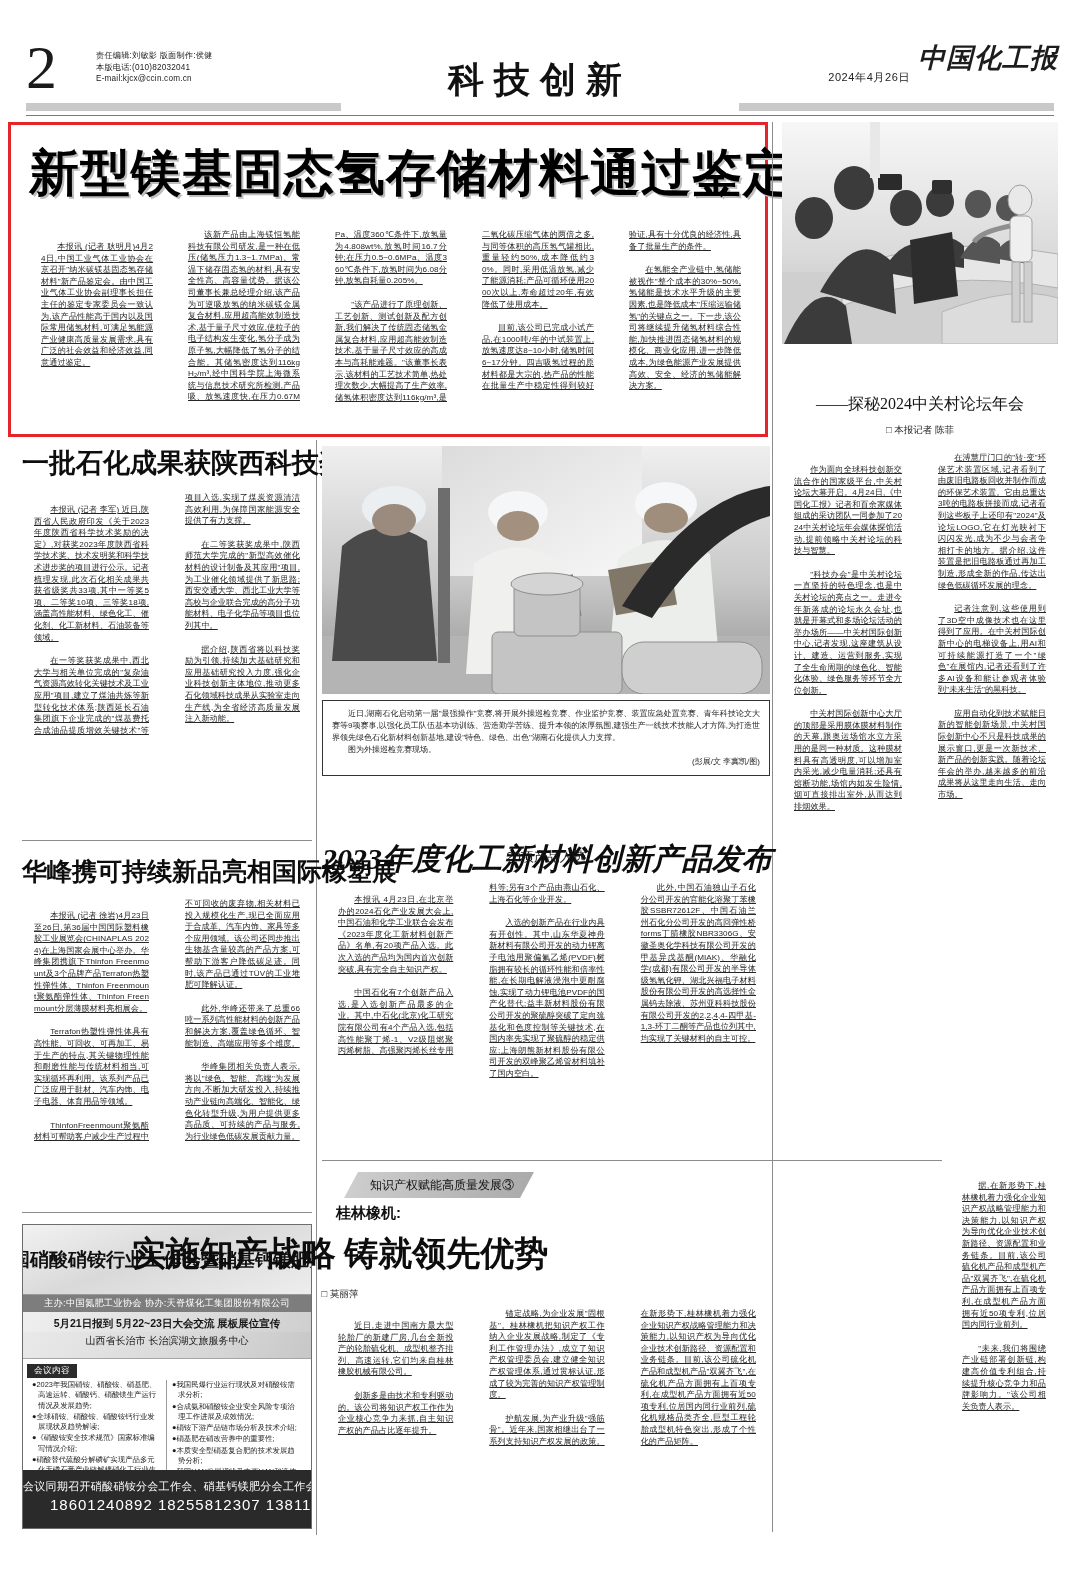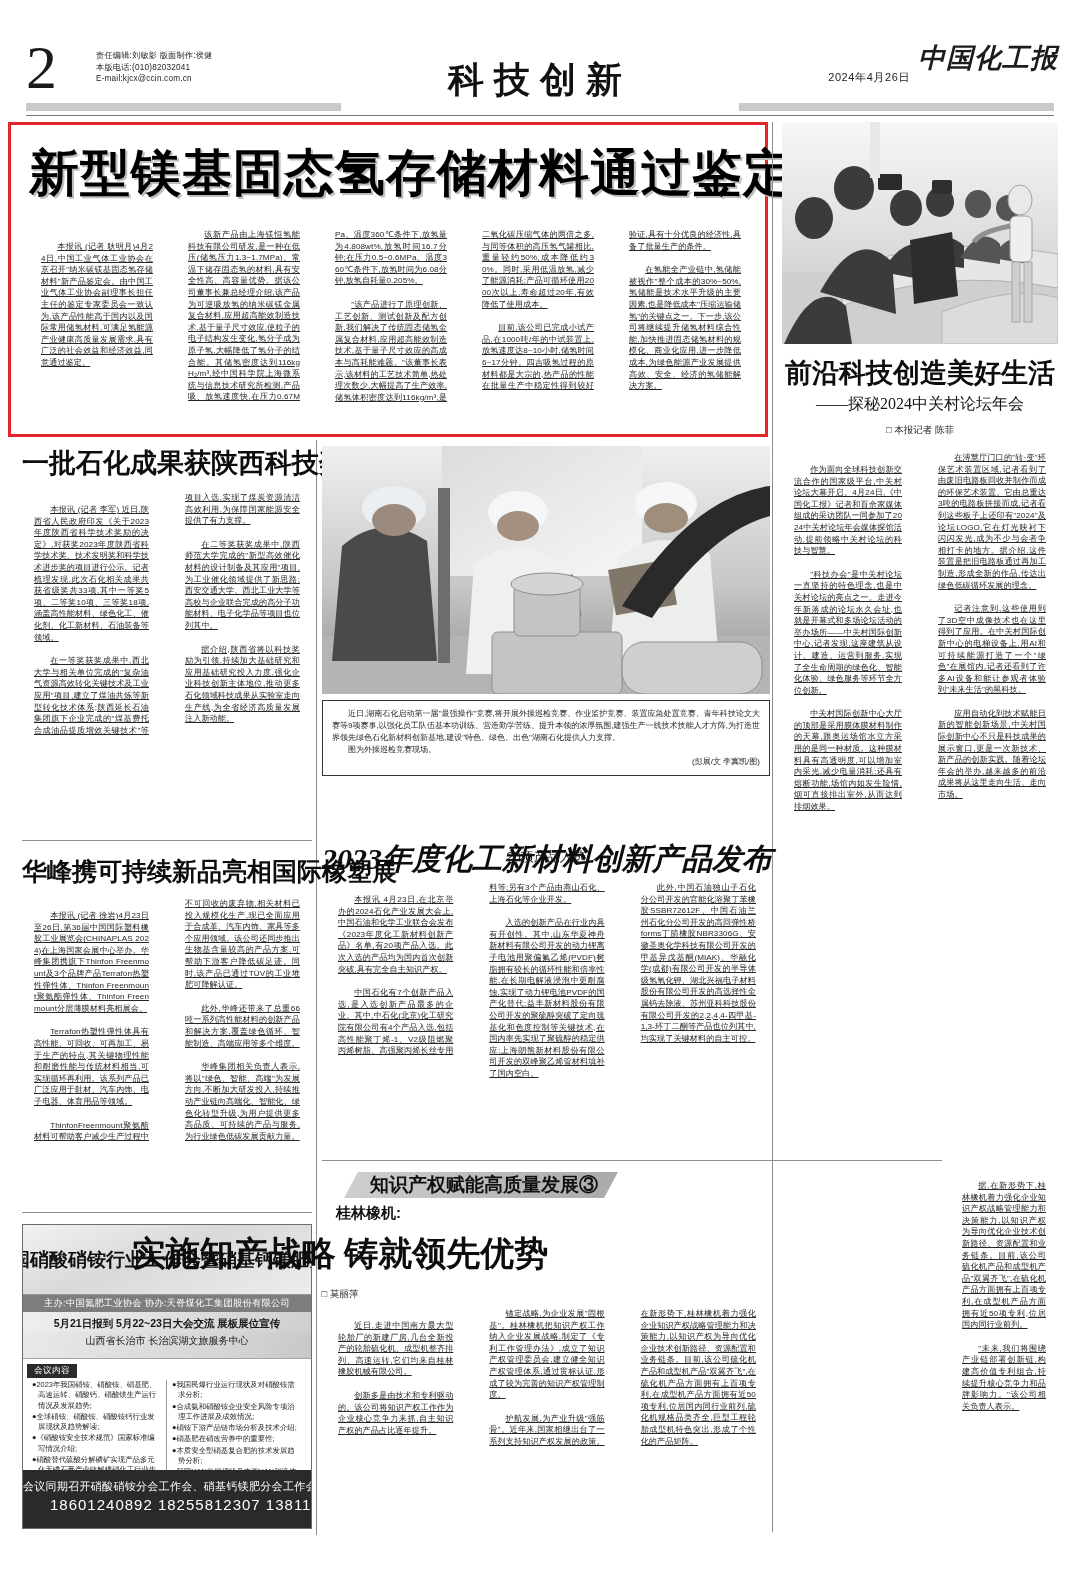--- a/index.html
+++ b/index.html
@@ -178,22 +178,22 @@
     column-count:3; column-gap:12px;
   }
 
   
   .ip-block { position:absolute; left:322px; top:1170px; width:620px; height:62px; }
   .ip-tag {
     position:absolute; left:22px; top:2px; height:26px; padding:0 20px 0 26px;
     background:linear-gradient(100deg,#cfcfcf,#a9a9a9);
     clip-path:polygon(14px 0,100% 0,calc(100% - 14px) 100%,0 100%);
     display:flex; align-items:center;
-    font-family:"Liberation Sans",sans-serif; font-weight:700;
-    font-size:19px; color:#111; white-space:nowrap;
+    font-family:"Liberation Sans",sans-serif; font-weight:400;
+    font-size:12px; color:#111; white-space:nowrap;
   }
   .ip-company {
     position:absolute; left:14px; top:34px;
     font-family:"Liberation Sans",sans-serif; font-weight:700;
     font-size:15px; color:#111; white-space:nowrap;
   }
   .ip-headline {
     position:absolute; left:60px; top:1232px; width:560px; text-align:center;
     font-size:34px; line-height:44px; white-space:nowrap;
   }
@@ -445,21 +445,20 @@
         <ellipse cx="238" cy="78" rx="12" ry="15" fill="#e9e9e9" stroke="#9e9e9e"></ellipse>
         <rect x="228" y="94" width="22" height="46" rx="6" fill="#efefef" stroke="#a0a0a0"></rect>
         <rect x="230" y="140" width="8" height="60" fill="#cfcfcf" stroke="#a6a6a6"></rect>
         <rect x="242" y="140" width="8" height="60" fill="#cfcfcf" stroke="#a6a6a6"></rect>
         <path d="M228 104 q-30 6 -36 16" stroke="#8f8f8f" stroke-width="5" fill="none"></path>
       </g>
       <rect x="88" y="0" width="10" height="56" fill="#e8e8e8"></rect>
     </svg>
   </div>
 
-  <div class="hl-right headline-black">前沿科技创造美好生活</div>
   <div class="sub-right">——探秘2024中关村论坛年会</div>
   <div class="byline-right">□ 本报记者 陈菲</div>
   <div class="right-body col-text">
     <p>作为面向全球科技创新交流合作的国家级平台,中关村论坛大幕开启。4月24日,《中国化工报》记者和百余家媒体组成的采访团队一同参加了2024中关村论坛年会媒体探馆活动,提前领略中关村论坛的科技与智慧。</p>
     <p>"科技办会"是中关村论坛一直坚持的特色理念,也是中关村论坛的亮点之一。走进今年新落成的论坛永久会址,也就是开幕式和多场论坛活动的举办场所——中关村国际创新中心,记者发现,这座建筑从设计、建造、运营到服务,实现了全生命周期的绿色化、智能化体验、绿色服务等环节全方位创新。</p>
     <p>中关村国际创新中心大厅的顶部是采用膜体膜材料制作的天幕,跟奥运场馆水立方采用的是同一种材质。这种膜材料具有高透明度,可以增加室内采光,减少电量消耗;还具有熔断功能,场馆内如发生险情,烟可直接排出室外,从而达到排烟效果。</p>
     <p>在溥慧厅门口的"转·变"环保艺术装置区域,记者看到了由废旧电路板回收并制作而成的环保艺术装置。它由总重达3吨的电路板拼接而成,记者看到这些板子上还印有"2024"及论坛LOGO,它在灯光映衬下闪闪发光,成为不少与会者争相打卡的地方。据介绍,这件装置是把旧电路板通过再加工制造,形成全新的作品,传达出绿色低碳循环发展的理念。</p>
     <p>记者注意到,这些使用到了3D空中成像技术也在这里得到了应用。在中关村国际创新中心的电梯设备上,用AI和可持续能源打造了一个"绿色"在展馆内,记者还看到了许多AI设备和能让参观者体验到"未来生活"的黑科技。</p>
     <p>应用自动化到技术赋能日新的智能创新场景,中关村国际创新中心不只是科技成果的展示窗口,更是一次新技术、新产品的创新实践。随着论坛年会的举办,越来越多的前沿成果将从这里走向生活、走向市场。</p>
   </div>

